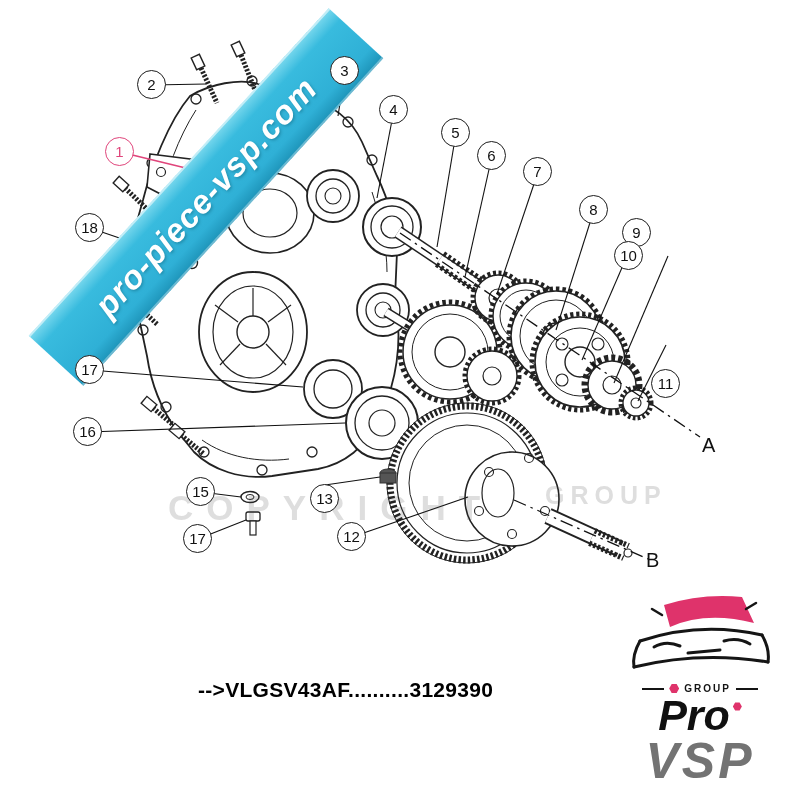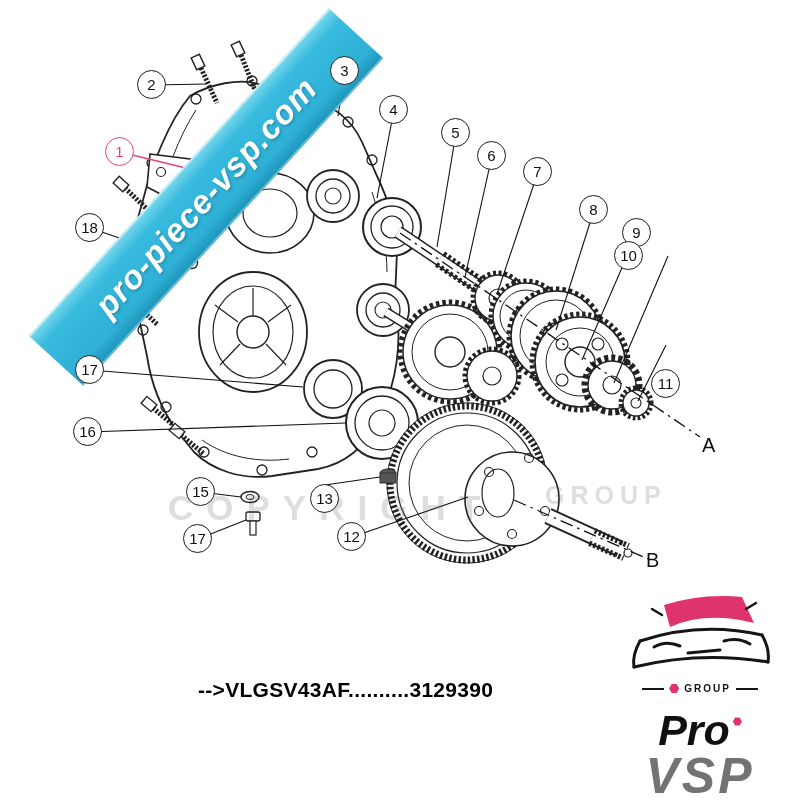--- a/index.html
+++ b/index.html
@@ -43,21 +43,21 @@
   #wm1 { left:168px; top:488px; font-size:35px; letter-spacing:13px; }
   #wm2 { left:545px; top:481px; font-size:25px; letter-spacing:6px; }
 
   
   .logo { position:absolute; left:622px; top:582px; width:156px; z-index:3; text-align:center; }
   .logo-group-row { display:flex; align-items:center; justify-content:center; gap:5px; margin-top:1px; }
   .logo-group-row .rule { width:22px; height:2px; background:#141414; }
   .hex { width:10px; height:10px; background:#df336b;
          clip-path:polygon(25% 5%, 75% 5%, 100% 50%, 75% 95%, 25% 95%, 0 50%); }
   .group-text { font-size:10px; font-weight:bold; letter-spacing:2px; color:#141414; }
-  .pro-row { display:flex; justify-content:center; align-items:flex-start; margin-top:16px; }
+  .pro-row { display:flex; justify-content:center; align-items:flex-start; margin-top:1px; }
   .pro-text { font-size:43px; font-weight:bold; font-style:italic; color:#101010; line-height:.95; }
   .pro-dot { width:9px; height:9px; margin:7px 0 0 3px; background:#df336b;
              clip-path:polygon(25% 5%, 75% 5%, 100% 50%, 75% 95%, 25% 95%, 0 50%); }
   .vsp-text { font-size:50px; font-weight:bold; font-style:italic; color:#737373;
               letter-spacing:3px; line-height:1; }
 </style>
 </head>
 <body>
 
 <div class="stage">

